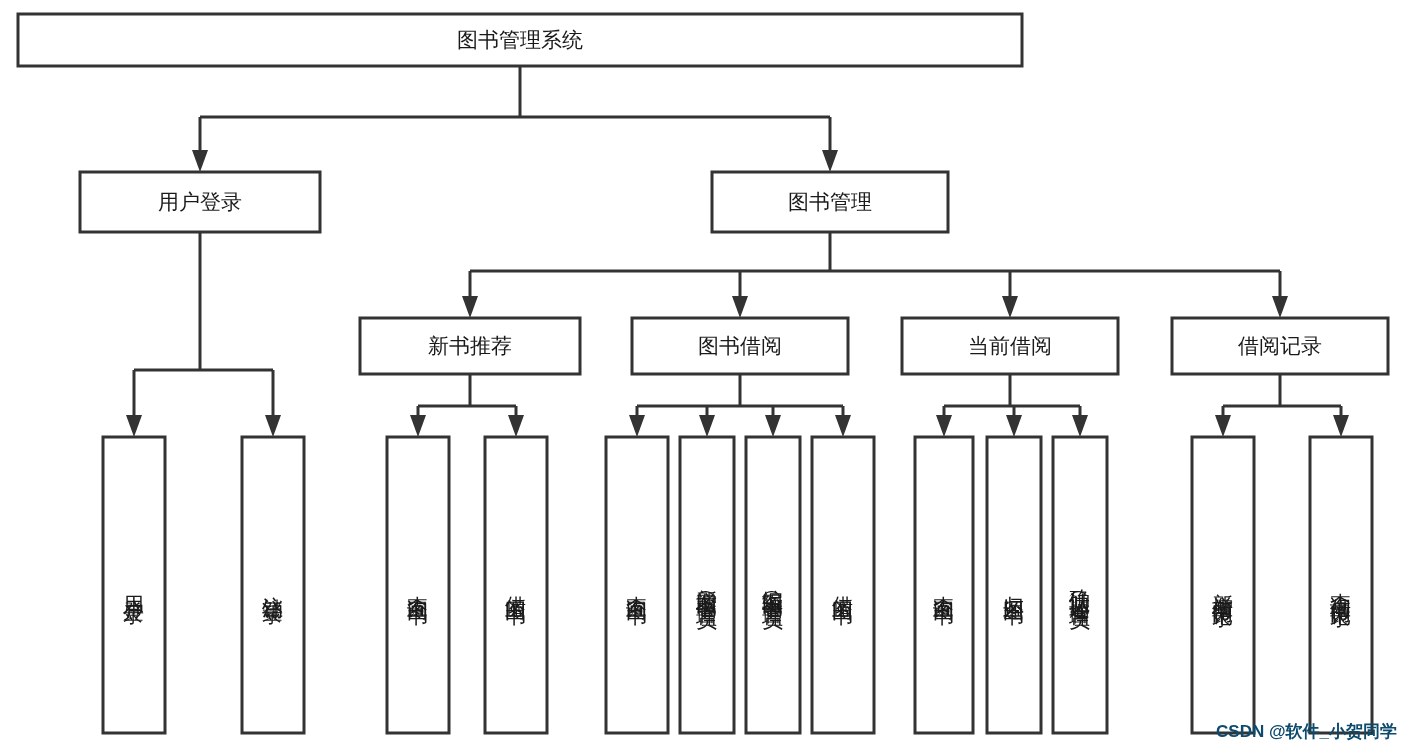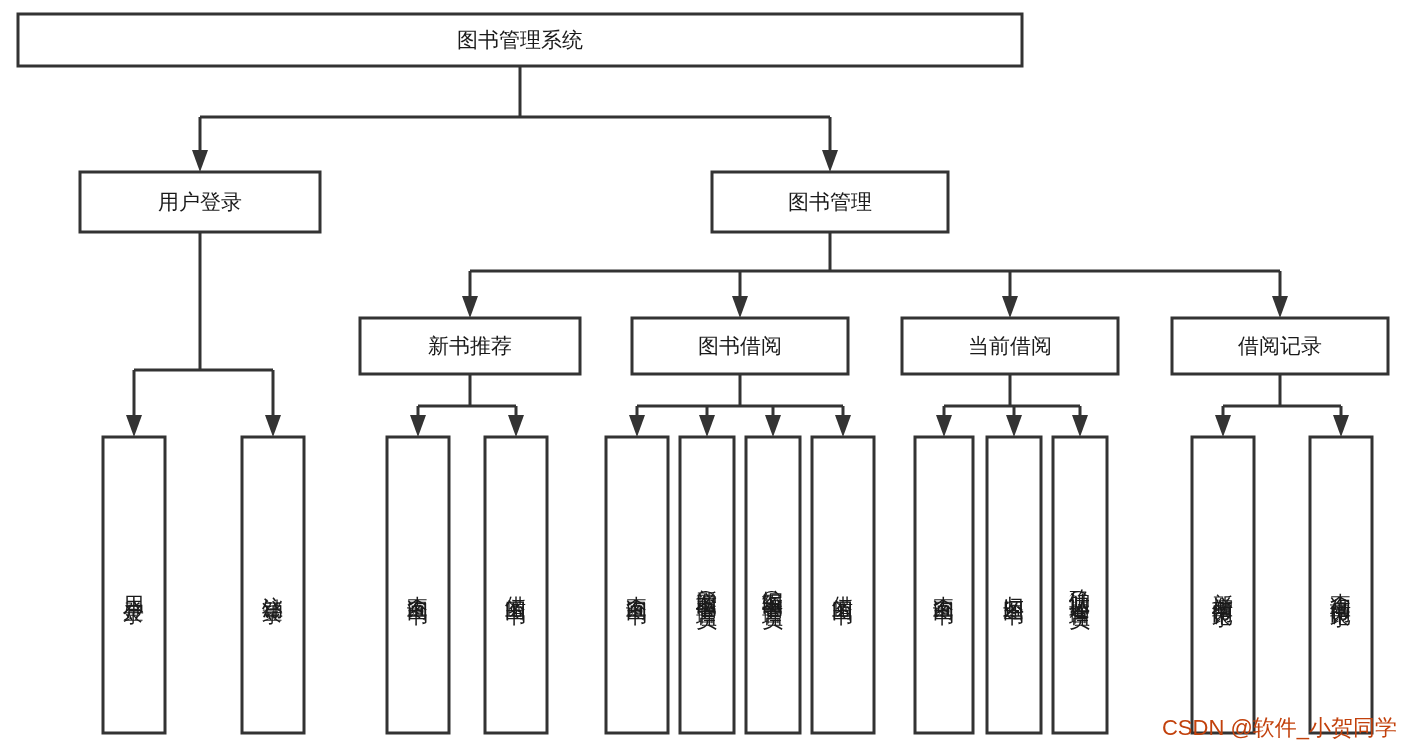--- a/index.html
+++ b/index.html
@@ -64,24 +64,25 @@
     color: #1a1a1a;
     letter-spacing: 3px;
     line-height: 1;
     white-space: nowrap;
   }
   .watermark {
     position: absolute;
     right: 8px;
     bottom: 4px;
     font-family: "Liberation Sans", "DejaVu Sans", sans-serif;
-    font-size: 22px;
-    color: #c2410c;
+    font-size: 17px;
+    color: #0c4a6e;
     white-space: nowrap;
     user-select: none;
+    font-weight: bold;
   }
 </style>
 </head>
 <body>
 
 <div id="diagram-root">
 
   <svg id="tree-svg" viewBox="0 0 1405 747">
     <g id="connectors-layer">
         <line x1="520" y1="66" x2="520" y2="117" class="connector"></line>

